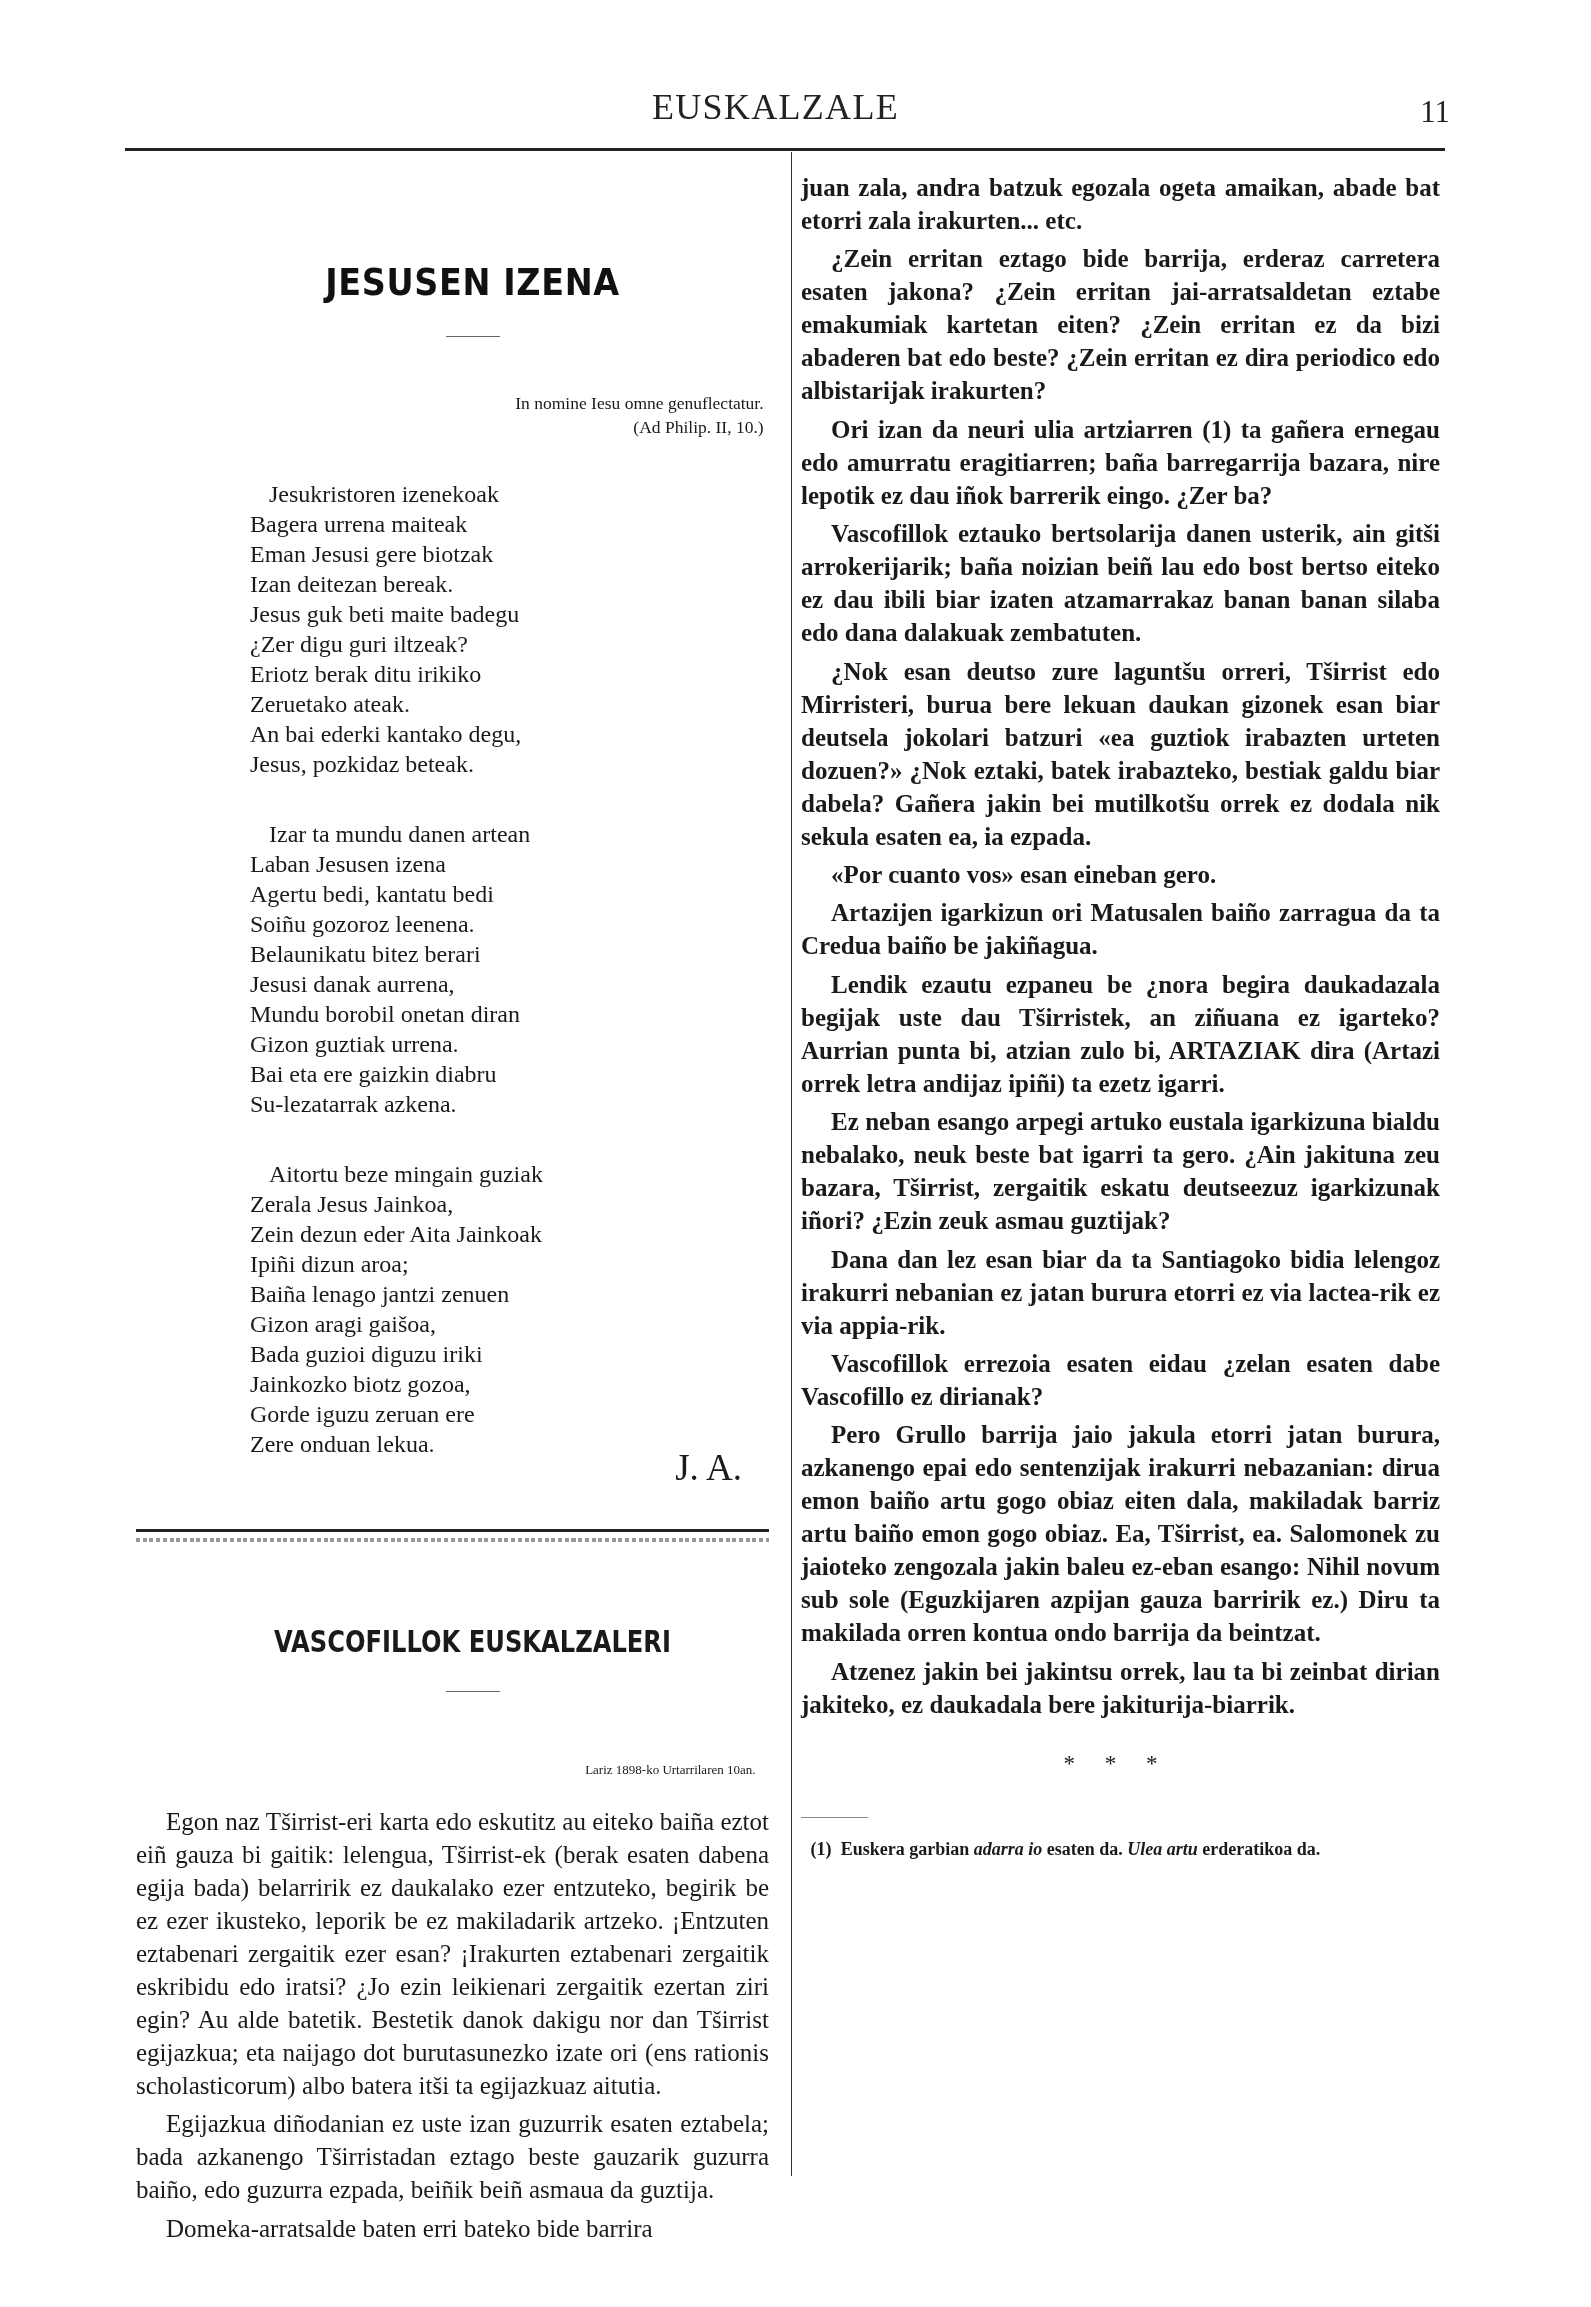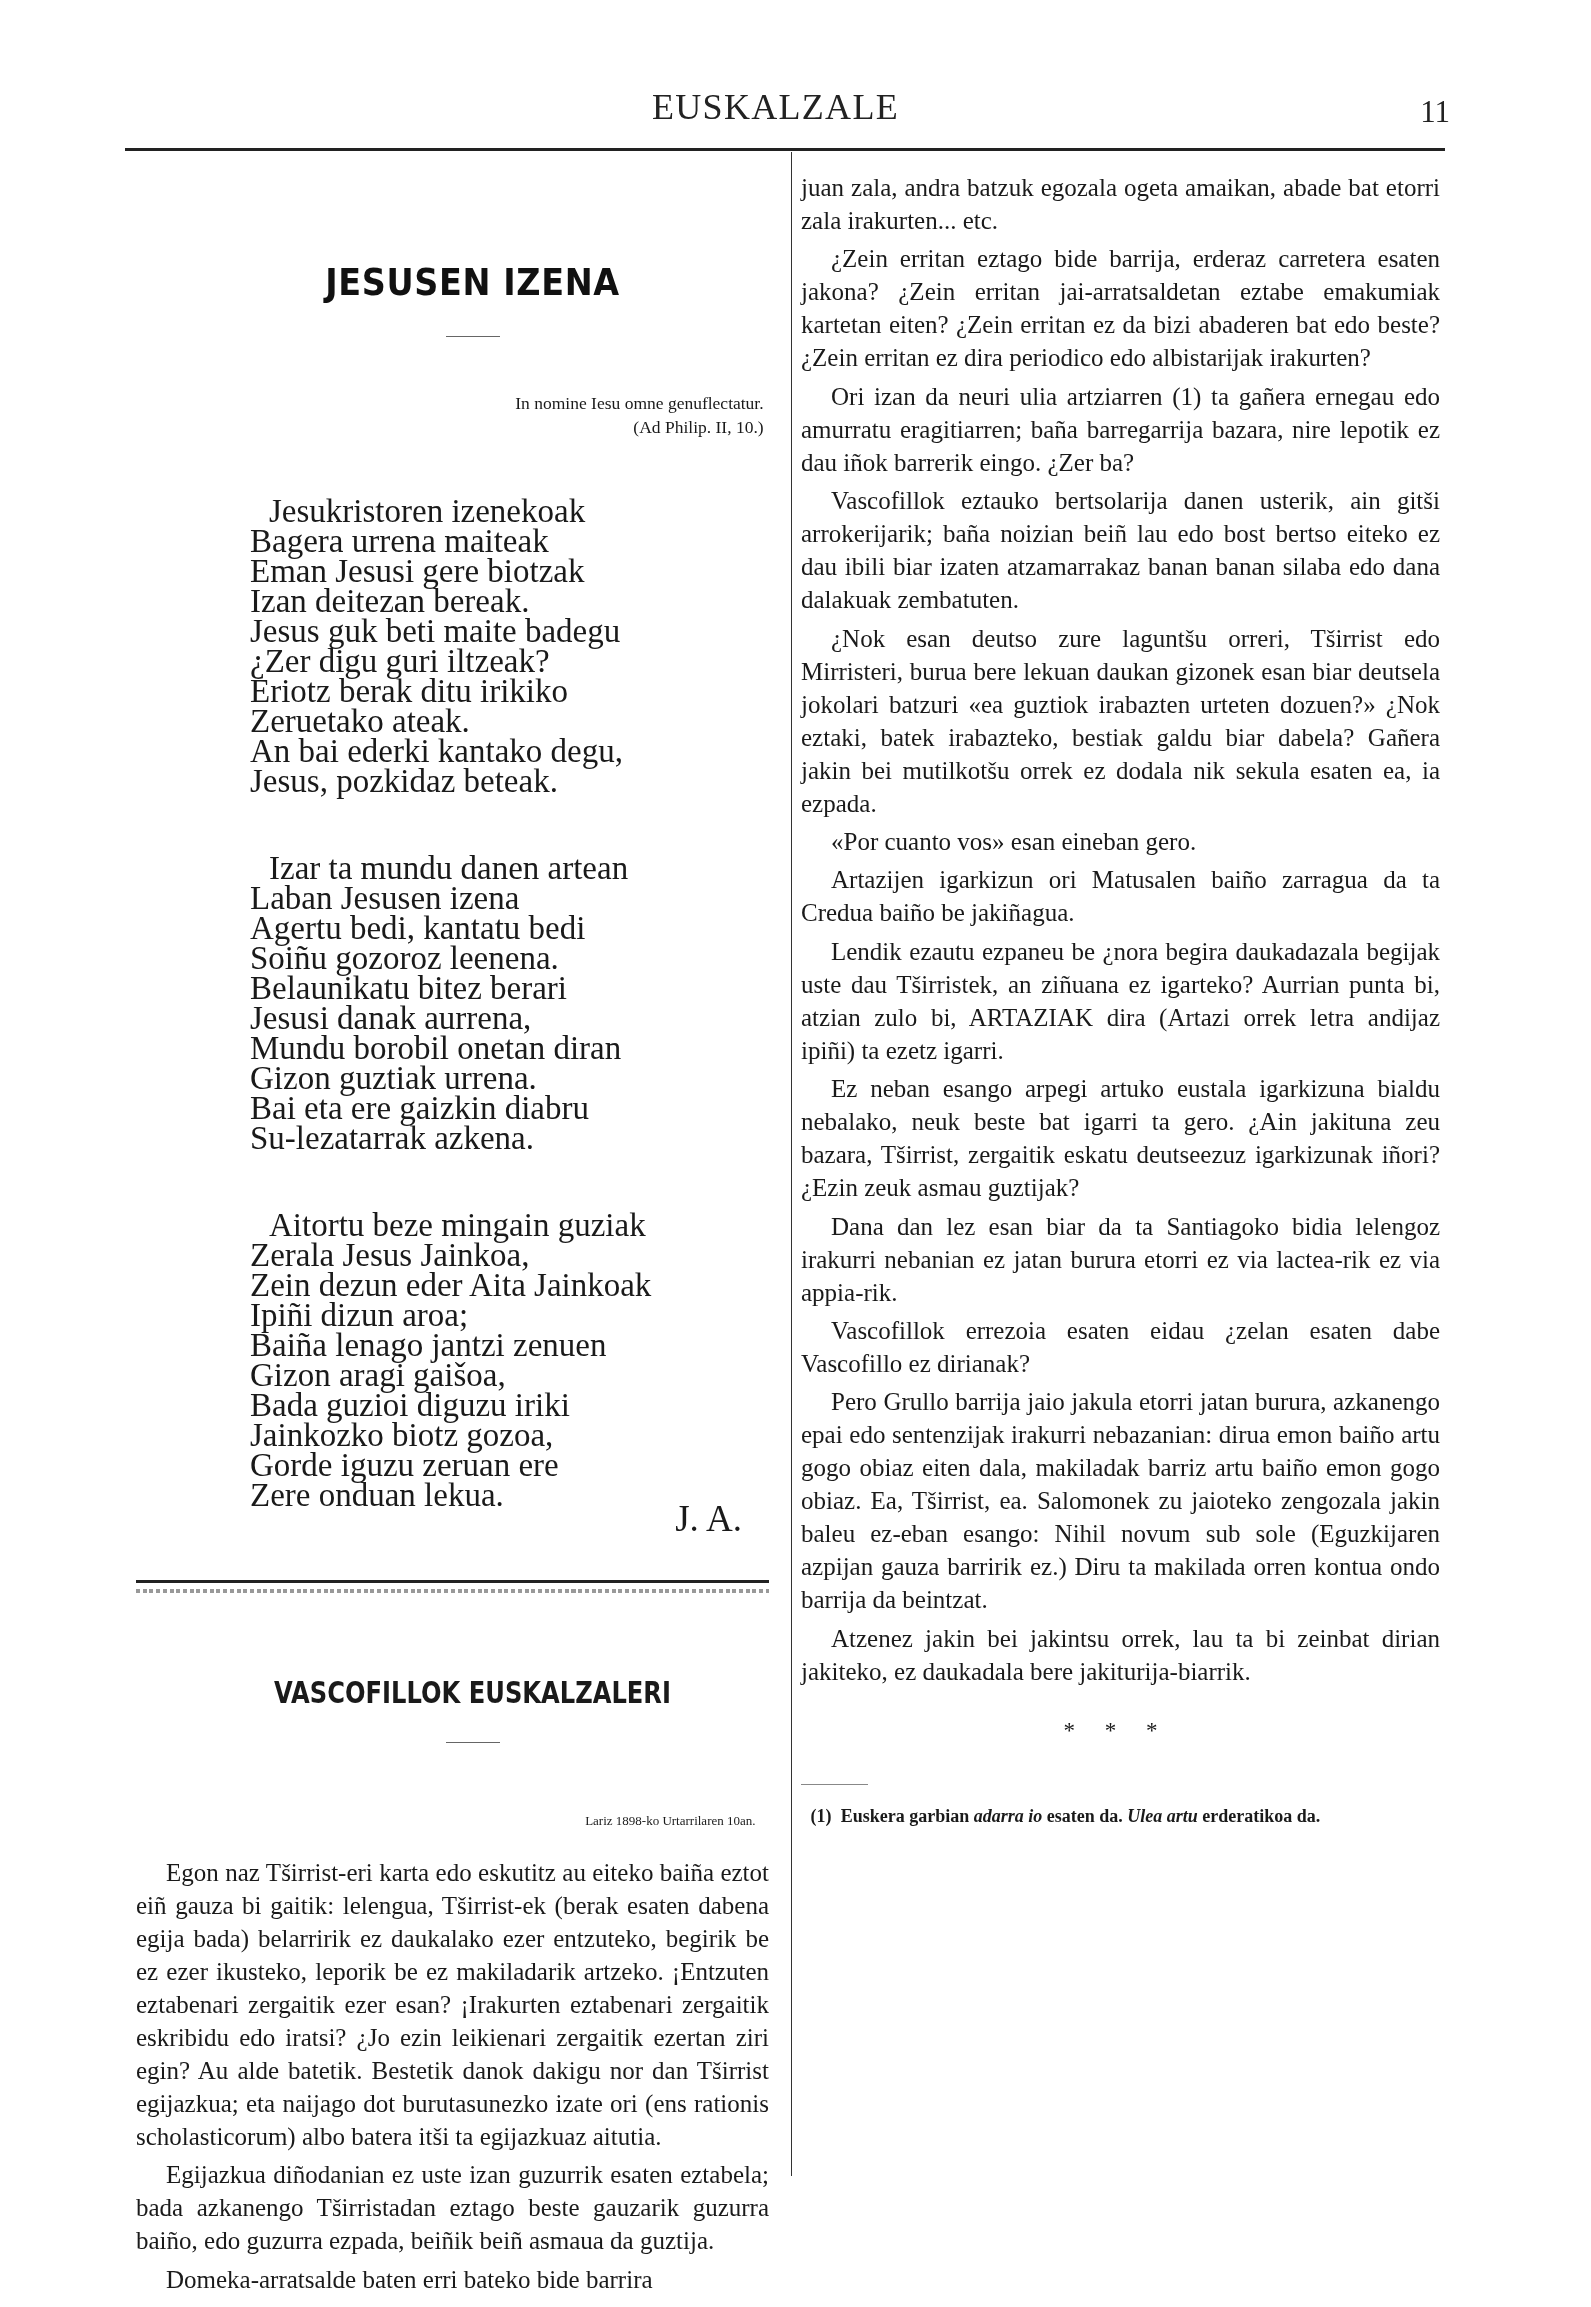--- a/index.html
+++ b/index.html
@@ -25,41 +25,41 @@
   .col-left { position: absolute; left: 176px; width: 593px; top: 152px; }
   .col-right { position: absolute; left: 793px; width: 647px; top: 152px; }
 
   .poem-title {
     font-family: "DejaVu Sans", sans-serif; font-weight: bold; font-size: 38px;
     letter-spacing: 0.7px; text-align: center; margin: 0; padding-top: 108px; color: #111;
     transform: scaleX(0.88);
   }
   .short-rule { width: 54px; height: 1.3px; background: #666; margin: 32px auto 0; }
   .epigraph { text-align: right; font-size: 17.5px; margin-top: 54px; line-height: 24px; padding-right: 5.4px; }
-  .stanza { font-size: 33px; line-height: 30px; margin-top: 57px; padding-left: 74px; }
+  .stanza { font-size: 24px; line-height: 30px; margin-top: 40px; padding-left: 74px; }
   .stanza .line:first-child { padding-left: 19px; }
   .signature { text-align: right; font-size: 37px; margin-top: -13.5px; padding-right: 27px; }
 
   .section-rule-thick { height: 3.4px; background: #222; margin-top: 40px; margin-left: -40px; }
   .section-rule-wavy {
     height: 4px; margin-top: 5.4px; margin-left: -40px;
     background: repeating-linear-gradient(90deg, #555 0 4px, transparent 4px 6.7px);
     opacity: 0.6;
   }
   .article-title {
     font-family: "DejaVu Sans", sans-serif; font-weight: bold; font-size: 31px;
     text-align: center; margin-top: 81px; transform: scaleX(0.78);
   }
   .dateline { text-align: right; font-size: 13px; margin-top: 70px; padding-right: 13.5px; }
 
   .prose { font-size: 25px; line-height: 33px; text-align: justify; }
   .prose p { margin: 0; text-indent: 30px; }
   .prose p.cont { text-indent: 0; }
   .col-left .prose { margin-top: 27px; margin-left: -40px; }
-  .col-right .prose { padding-left: 8px; margin-top: 19px; }
+  .col-right .prose { padding-left: 8px; margin-top: 19px; font-weight: bold; }
   .prose p + p { margin-top: 5.4px; }
 
   .asterisks { text-align: center; font-size: 23px; letter-spacing: 12px; margin-top: 30px; }
   .footnote-rule { width: 67px; height: 1.3px; background: #888; margin-top: 40px; margin-left: 8px; }
   .footnote { font-size: 18px; line-height: 28px; padding-left: 8px; margin-top: 17.5px; text-align: justify; font-weight: bold; }
   .footnote .mark { padding-left: 9.4px; padding-right: 9.4px; }
   i { font-style: italic; }
 </style>
 </head>
 <body>

